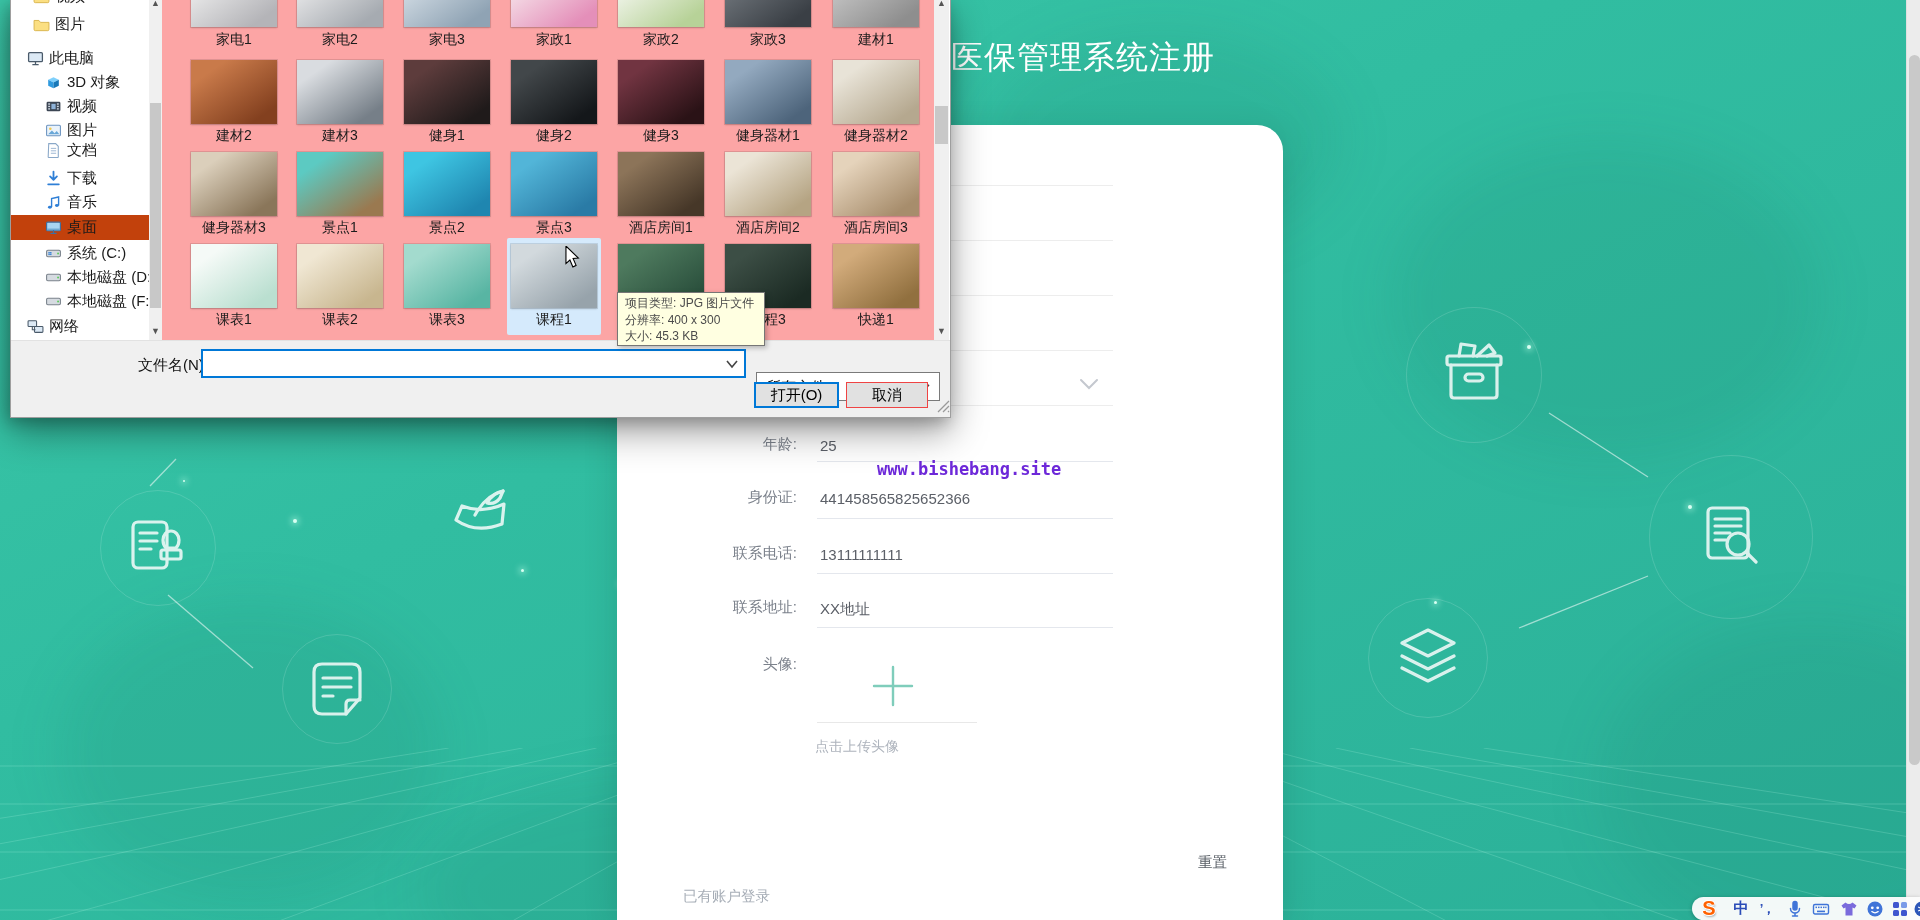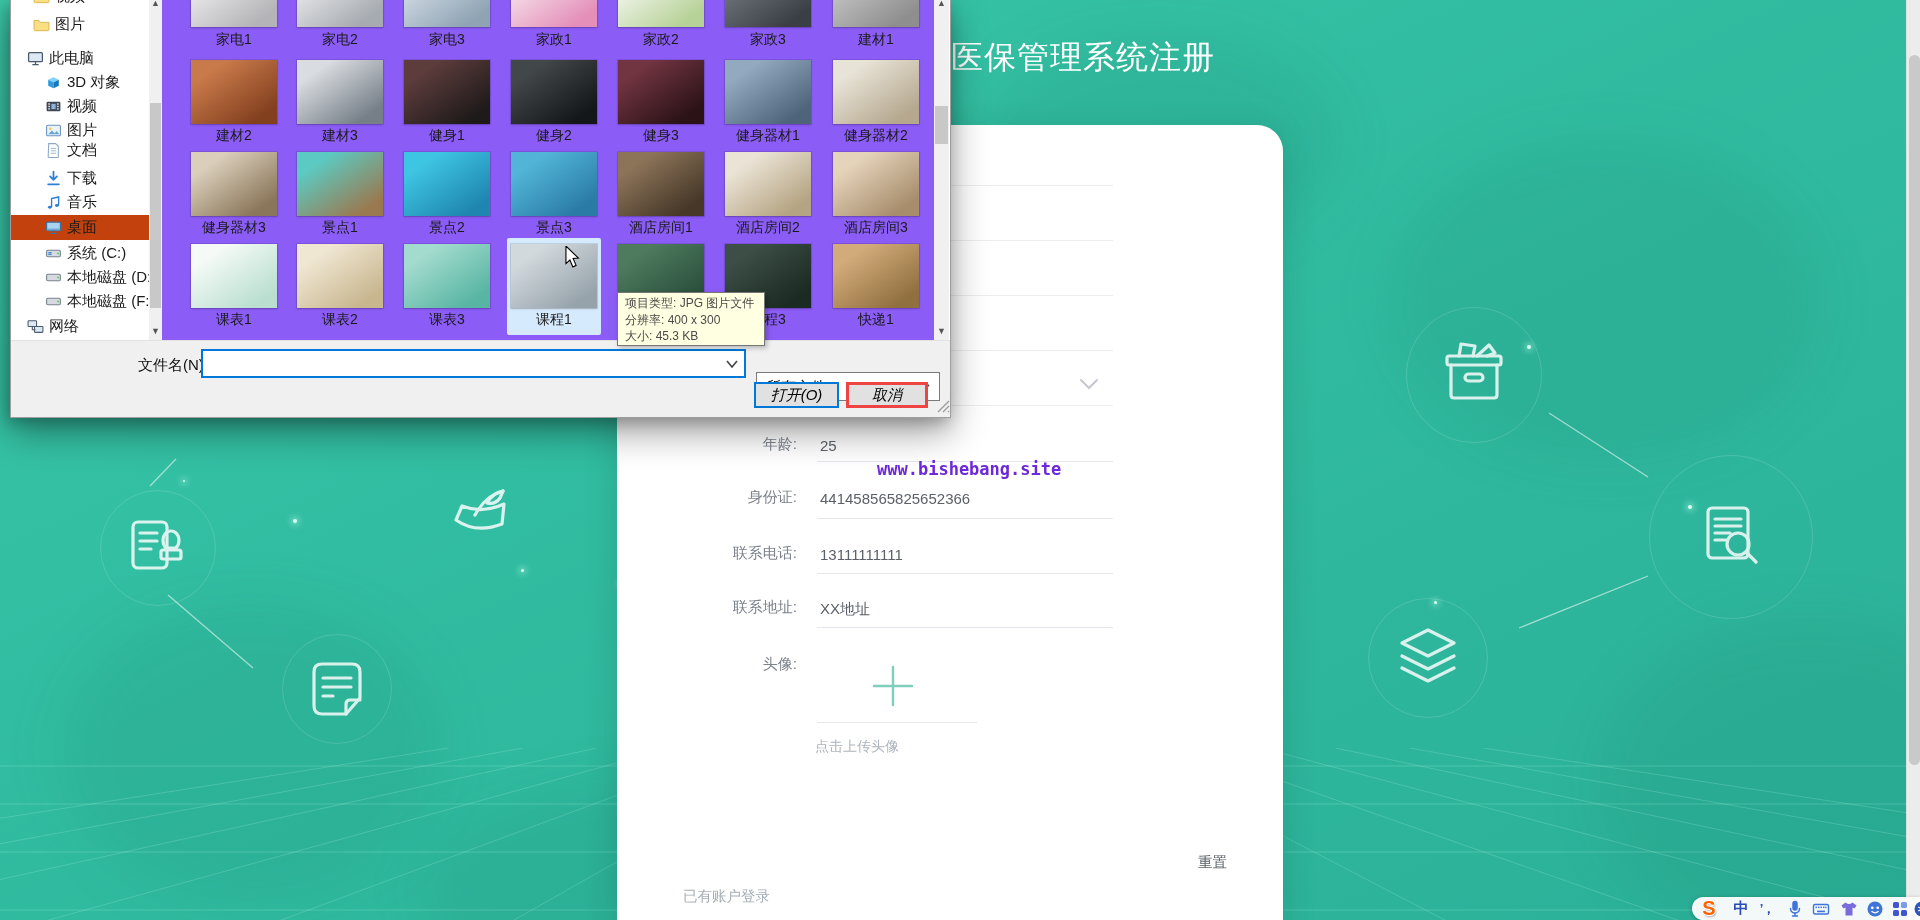--- a/index.html
+++ b/index.html
@@ -43,36 +43,36 @@
             font-size:15px; color:#111; }
   #nav-pane { position:absolute; left:0; top:0; width:138px; height:340px; background:#fff; }
   .sb-item { position:absolute; left:0; width:138px; height:25px; display:flex; align-items:center; cursor:pointer; }
   .sb-item.sel { background:#c2410c; }
   .sb-ico { position:absolute; width:17px; height:17px; }
   .sb-lab { position:absolute; font-size:15px; color:#1a1a1a; white-space:nowrap; }
   .vsb { position:absolute; top:0; height:340px; background:#f0f0f0; }
   .vsb .thumb { position:absolute; left:1px; right:1px; background:#c8c8c8; }
   .vsb .btn { position:absolute; left:0; right:0; height:16px; background:#f0f0f0; color:#555;
               font-size:9px; text-align:center; line-height:15px; cursor:pointer; }
-  #file-area { position:absolute; left:151px; top:0; width:772px; height:340px; background:#8b5cf6; }
+  #file-area { position:absolute; left:151px; top:0; width:772px; height:340px; background:#fca5a5; }
   .hover-cell { position:absolute; background:#d5eafc; border-radius:2px; }
   .file-thumb { position:absolute; width:86px; height:64px; box-shadow:0 0 0 1px rgba(0,0,0,.10), 0 1px 2px rgba(0,0,0,.18); }
   .file-label { position:absolute; width:104px; text-align:center; font-size:14px; color:#1b1b1b; white-space:nowrap; }
   #bottom-bar { position:absolute; left:0; top:340px; width:941px; height:78px; background:#f0f0f0; border-top:1px solid #e2e2e2; }
   #filename-label { position:absolute; left:127px; top:356px; font-size:15px; }
   #filename-input { position:absolute; left:190px; top:349px; width:545px; height:29px; border:2px solid #0078d7;
                     background:#fff; font-size:15px; padding:0 26px 0 8px; outline:none; font-family:inherit; }
   #filename-chevron { position:absolute; left:714px; top:359px; width:14px; height:10px; cursor:pointer; }
   #filetype-select { position:absolute; left:745px; top:349px; width:184px; height:29px; background:#fff;
                      border:1px solid #7a7a7a; font-size:15px; line-height:27px; padding-left:9px; cursor:pointer;margin-top:23px; }
   #filetype-chevron { position:absolute; right:8px; top:10px; width:13px; height:9px; }
   .dlg-btn { position:absolute; top:382px; height:26px; background:#e1e1e1; font-size:15px; font-family:inherit;
-             cursor:pointer;font-style:italic; }
+             cursor:pointer; }
   #open-btn { left:743px; width:85px; border:2px solid #0078d7; }
-  #cancel-btn { left:835px; width:82px; border:3px solid #ef4444; }
+  #cancel-btn { left:835px; width:82px; border:1px solid #ef4444; }
   #resize-grip { position:absolute; left:926px; top:400px; }
   #tooltip { position:absolute; left:606px; top:292px; width:148px; height:54px; background:#ffffe1;
              border:1px solid #767676; box-shadow:2px 2px 5px rgba(0,0,0,.25); padding:2px 7px;
              font-size:12px; line-height:16.5px; color:#4b4b4b; z-index:55; white-space:nowrap; overflow:hidden; }
   #cursor { position:absolute; left:553px; top:246px; z-index:60; }
 
   
   #browser-sb { position:absolute; right:0; top:0; width:14px; height:920px; background:#ececec;
                 border-left:1px solid #e0e0e0; z-index:20; }
   #browser-sb .thumb { position:absolute; left:1.5px; top:55px; width:11px; height:710px; background:#c9c9c9; border-radius:6px; }

